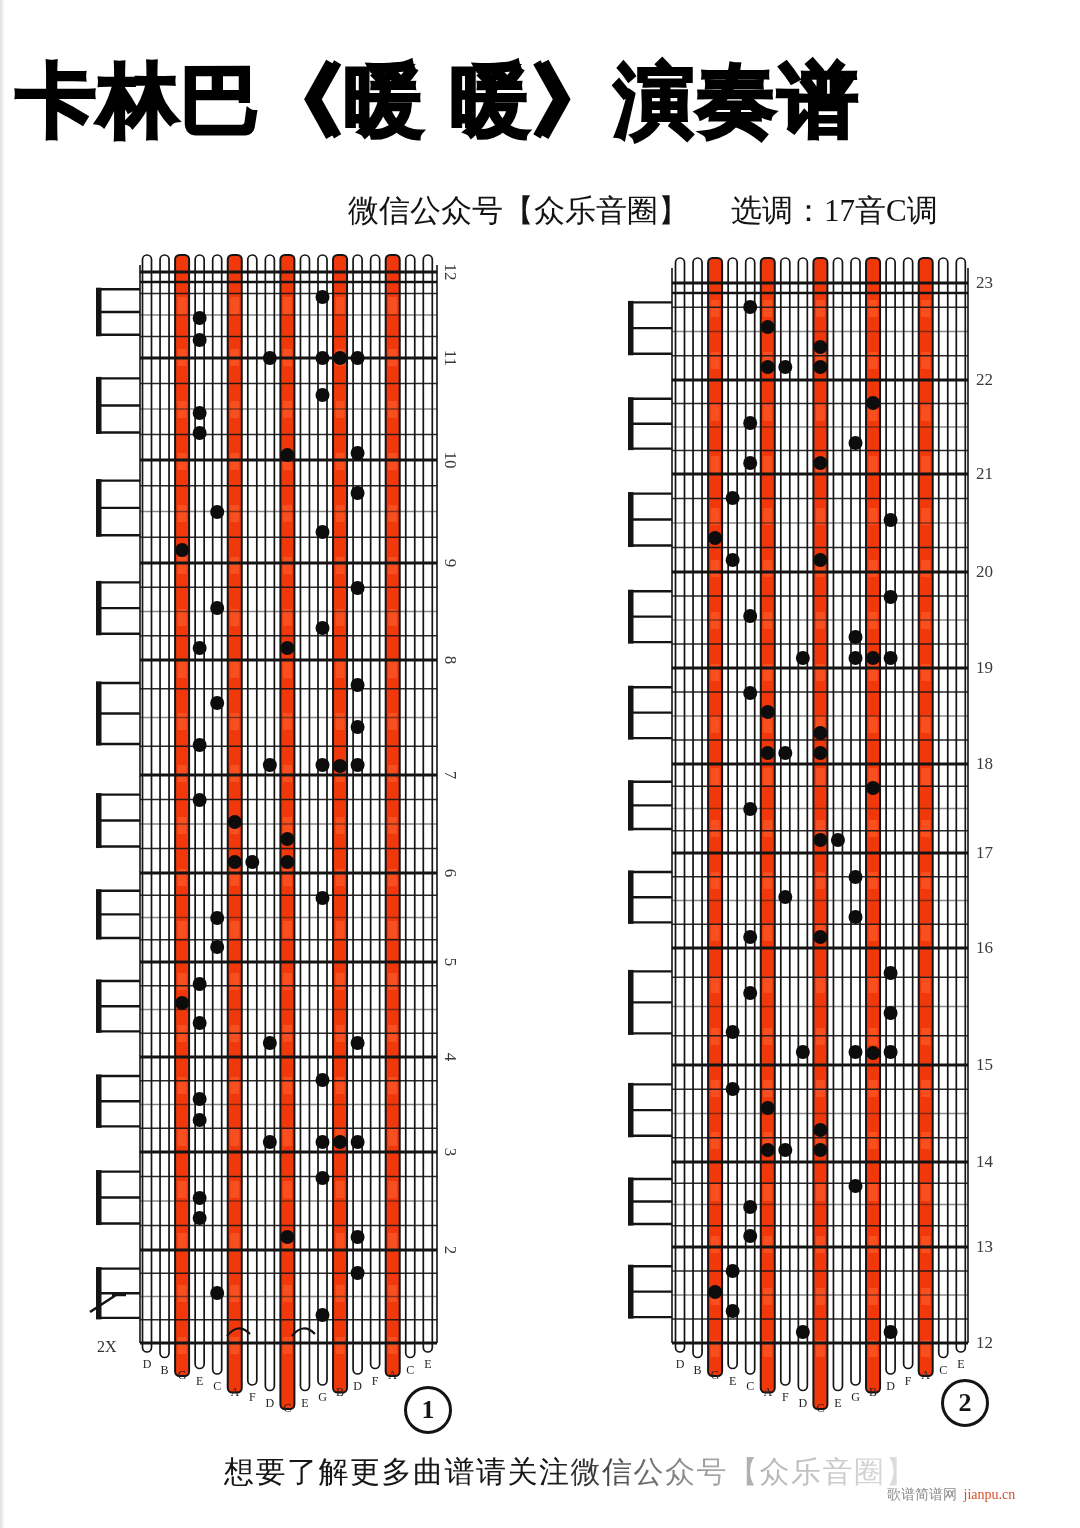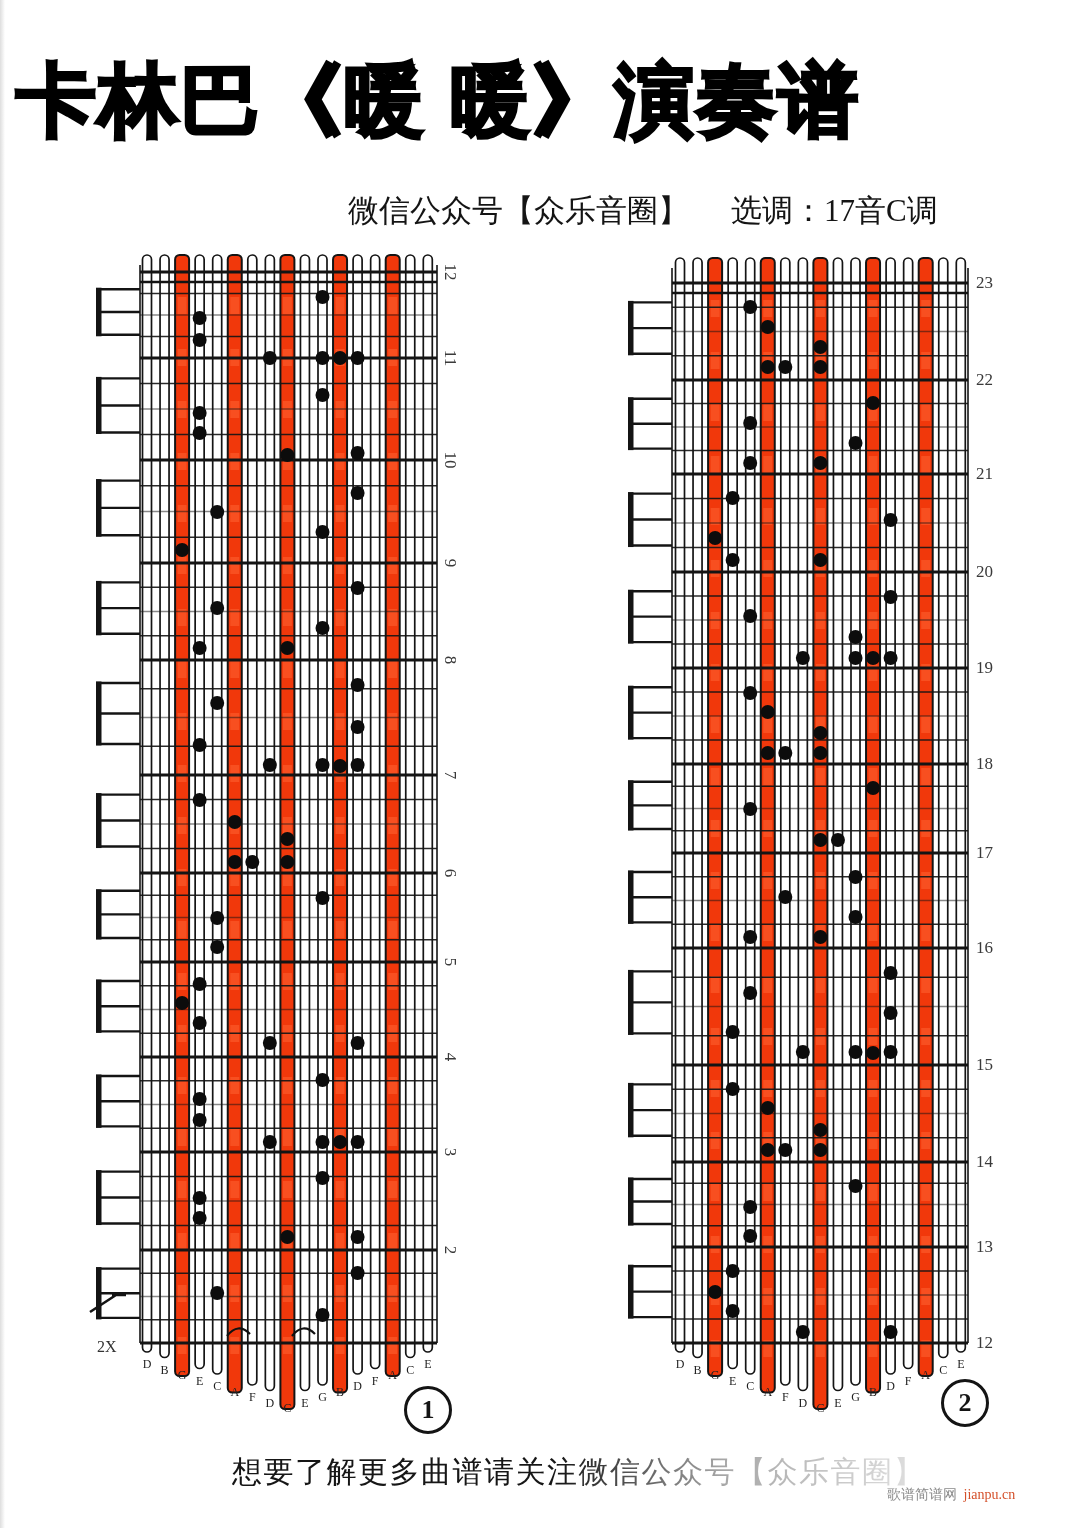--- a/index.html
+++ b/index.html
@@ -22,21 +22,21 @@
   #score-svg{position:absolute;left:0;top:0;}
   .page-badge{
     position:absolute;width:42px;height:42px;border:3px solid #141414;border-radius:50%;
     display:flex;align-items:center;justify-content:center;
     font-size:26px;font-weight:bold;color:#141414;background:#fff;
     font-family:"Liberation Serif",serif;
   }
   #badge-1{left:404px;top:1386px;}
   #badge-2{left:941px;top:1379px;}
   .caption{
-    position:absolute;left:232px;top:1452px;width:680px;
+    position:absolute;left:224px;top:1452px;width:680px;
     font-size:30px;color:#161616;font-family:"Liberation Serif",serif;
     letter-spacing:1.5px;white-space:nowrap;
     -webkit-mask-image:linear-gradient(90deg,#000 48%,rgba(0,0,0,.38) 72%,rgba(0,0,0,.14) 100%);
     mask-image:linear-gradient(90deg,#000 48%,rgba(0,0,0,.38) 72%,rgba(0,0,0,.14) 100%);
   }
   .watermark{
     position:absolute;left:887px;top:1486px;font-size:14px;white-space:nowrap;
     font-family:Liberation Serif, serif;
   }
   .watermark .site{color:#8a8a8a;}

